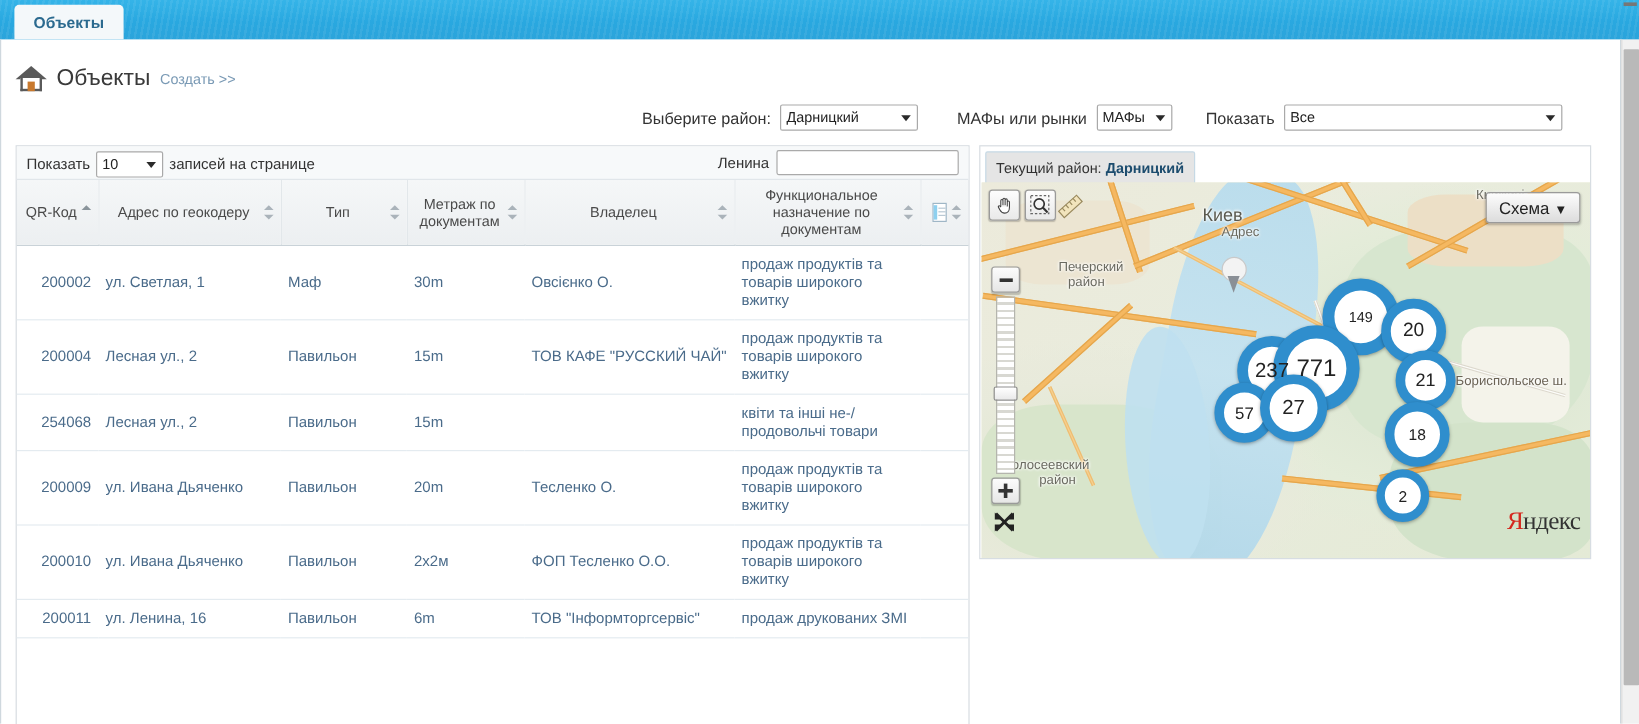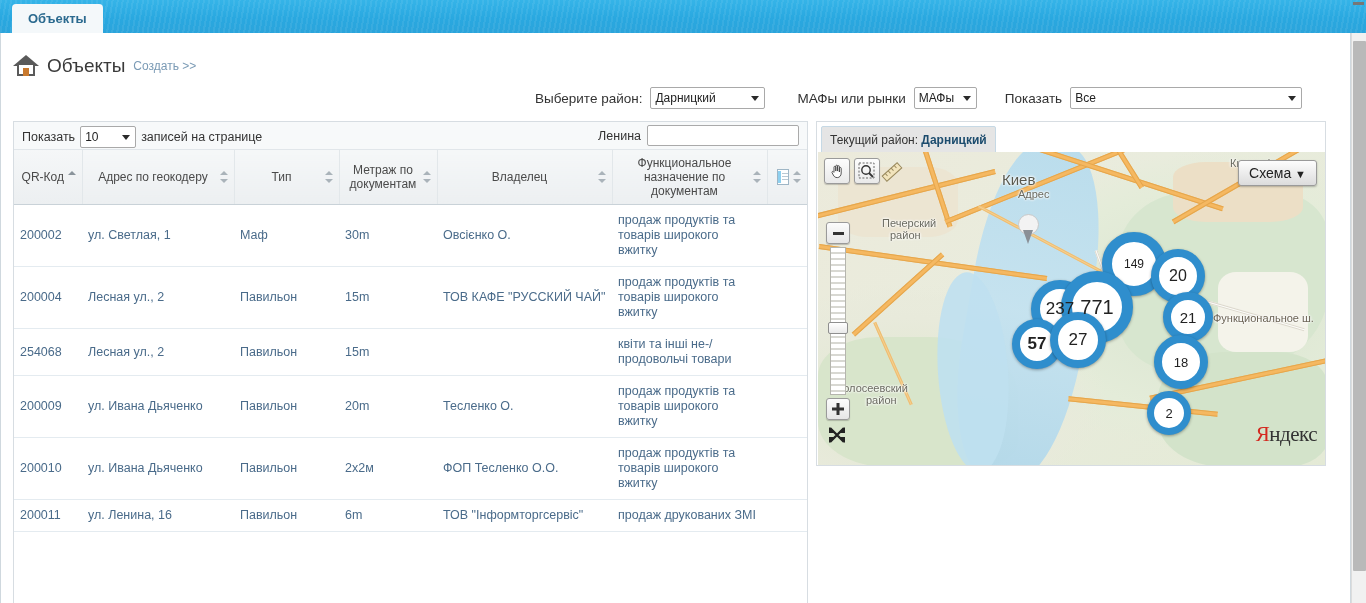--- a/index.html
+++ b/index.html
@@ -179,21 +179,21 @@
   th.sorted .sortarrows i.up { border-bottom-color: #8a949b; }
 
   table.grid tbody td {
     border-bottom: 1px solid #e4ebf0;
     font-size: 12.5px;
     color: #4a6b8a;
     padding: 8px 6px;
     vertical-align: middle;
     line-height: 15px;
   }
-  td.c-qr { text-align: left; color: #4a6b8a; }
+  td.c-qr { text-align: right; color: #4a6b8a; }
   td.c-func { color: #4a6b8a; }
 
   .doc-icon {
     display: inline-block; width: 15px; height: 17px;
     position: relative; vertical-align: middle;
   }
   .doc-icon .sheet {
     position: absolute; left: 2px; top: 0;
     width: 12px; height: 16px;
     background: #fff; border: 1px solid #9fb6c6;
@@ -624,21 +624,21 @@
       <div class="road white" style="left:255px; top:130px; width:70px; transform:rotate(70deg);"></div>
 
       <div id="map-labels">
           <div class="mlabel big" style="left: 184px; top: 22px; text-align: right;">Киев</div>
           <div class="mlabel " style="left: 200px; top: 36px;">Адрес</div>
           <div class="mlabel " style="left: 64px; top: 65px;">Печерский</div>
           <div class="mlabel " style="left: 72px; top: 77px;">район</div>
           <div class="mlabel " style="left: 20px; top: 230px;">Голосеевский</div>
           <div class="mlabel " style="left: 48px; top: 242px;">район</div>
           <div class="mlabel " style="left: 412px; top: 5px;">Книжичі</div>
-          <div class="mlabel road-name" style="left: 395px; top: 160px;">Функциональное ш.</div>
+          <div class="mlabel road-name" style="left: 395px; top: 160px;">Бориспольское ш.</div>
         </div>
 
       <div id="map-pin" style="left:200px; top:62px;">
         <div class="head"></div>
           <div class="tail"></div>
       </div>
 
       <div id="map-clusters">
           <div class="cluster" style="width: 64px; height: 64px; left: 284px; top: 80px; border: 10px solid rgb(47, 142, 205); font-size: 12px;">
             <span>149</span>
@@ -648,21 +648,21 @@
           </div>
           <div class="cluster" style="width: 58px; height: 58px; left: 213px; top: 128px; border: 9px solid rgb(47, 142, 205); font-size: 17px;">
             <span>237</span>
           </div>
           <div class="cluster" style="width: 72px; height: 72px; left: 243px; top: 119px; border: 11px solid rgb(47, 142, 205); font-size: 20px;">
             <span>771</span>
           </div>
           <div class="cluster" style="width: 50px; height: 50px; left: 345px; top: 140px; border: 8px solid rgb(47, 142, 205); font-size: 15px;">
             <span>21</span>
           </div>
-          <div class="cluster" style="width: 50px; height: 50px; left: 194px; top: 167px; border: 8px solid rgb(47, 142, 205); font-size: 17px; font-weight: bold;">
+          <div class="cluster" style="width: 50px; height: 50px; left: 194px; top: 167px; border: 8px solid rgb(47, 142, 205); font-size: 14px;">
             <span>57</span>
           </div>
           <div class="cluster" style="width: 56px; height: 56px; left: 232px; top: 160px; border: 8px solid rgb(47, 142, 205); font-size: 17px;">
             <span>27</span>
           </div>
           <div class="cluster" style="width: 54px; height: 54px; left: 336px; top: 183px; border: 8px solid rgb(47, 142, 205); font-size: 13px;">
             <span>18</span>
           </div>
           <div class="cluster" style="width: 44px; height: 44px; left: 329px; top: 239px; border: 7px solid rgb(47, 142, 205); font-size: 13px;">
             <span>2</span>

